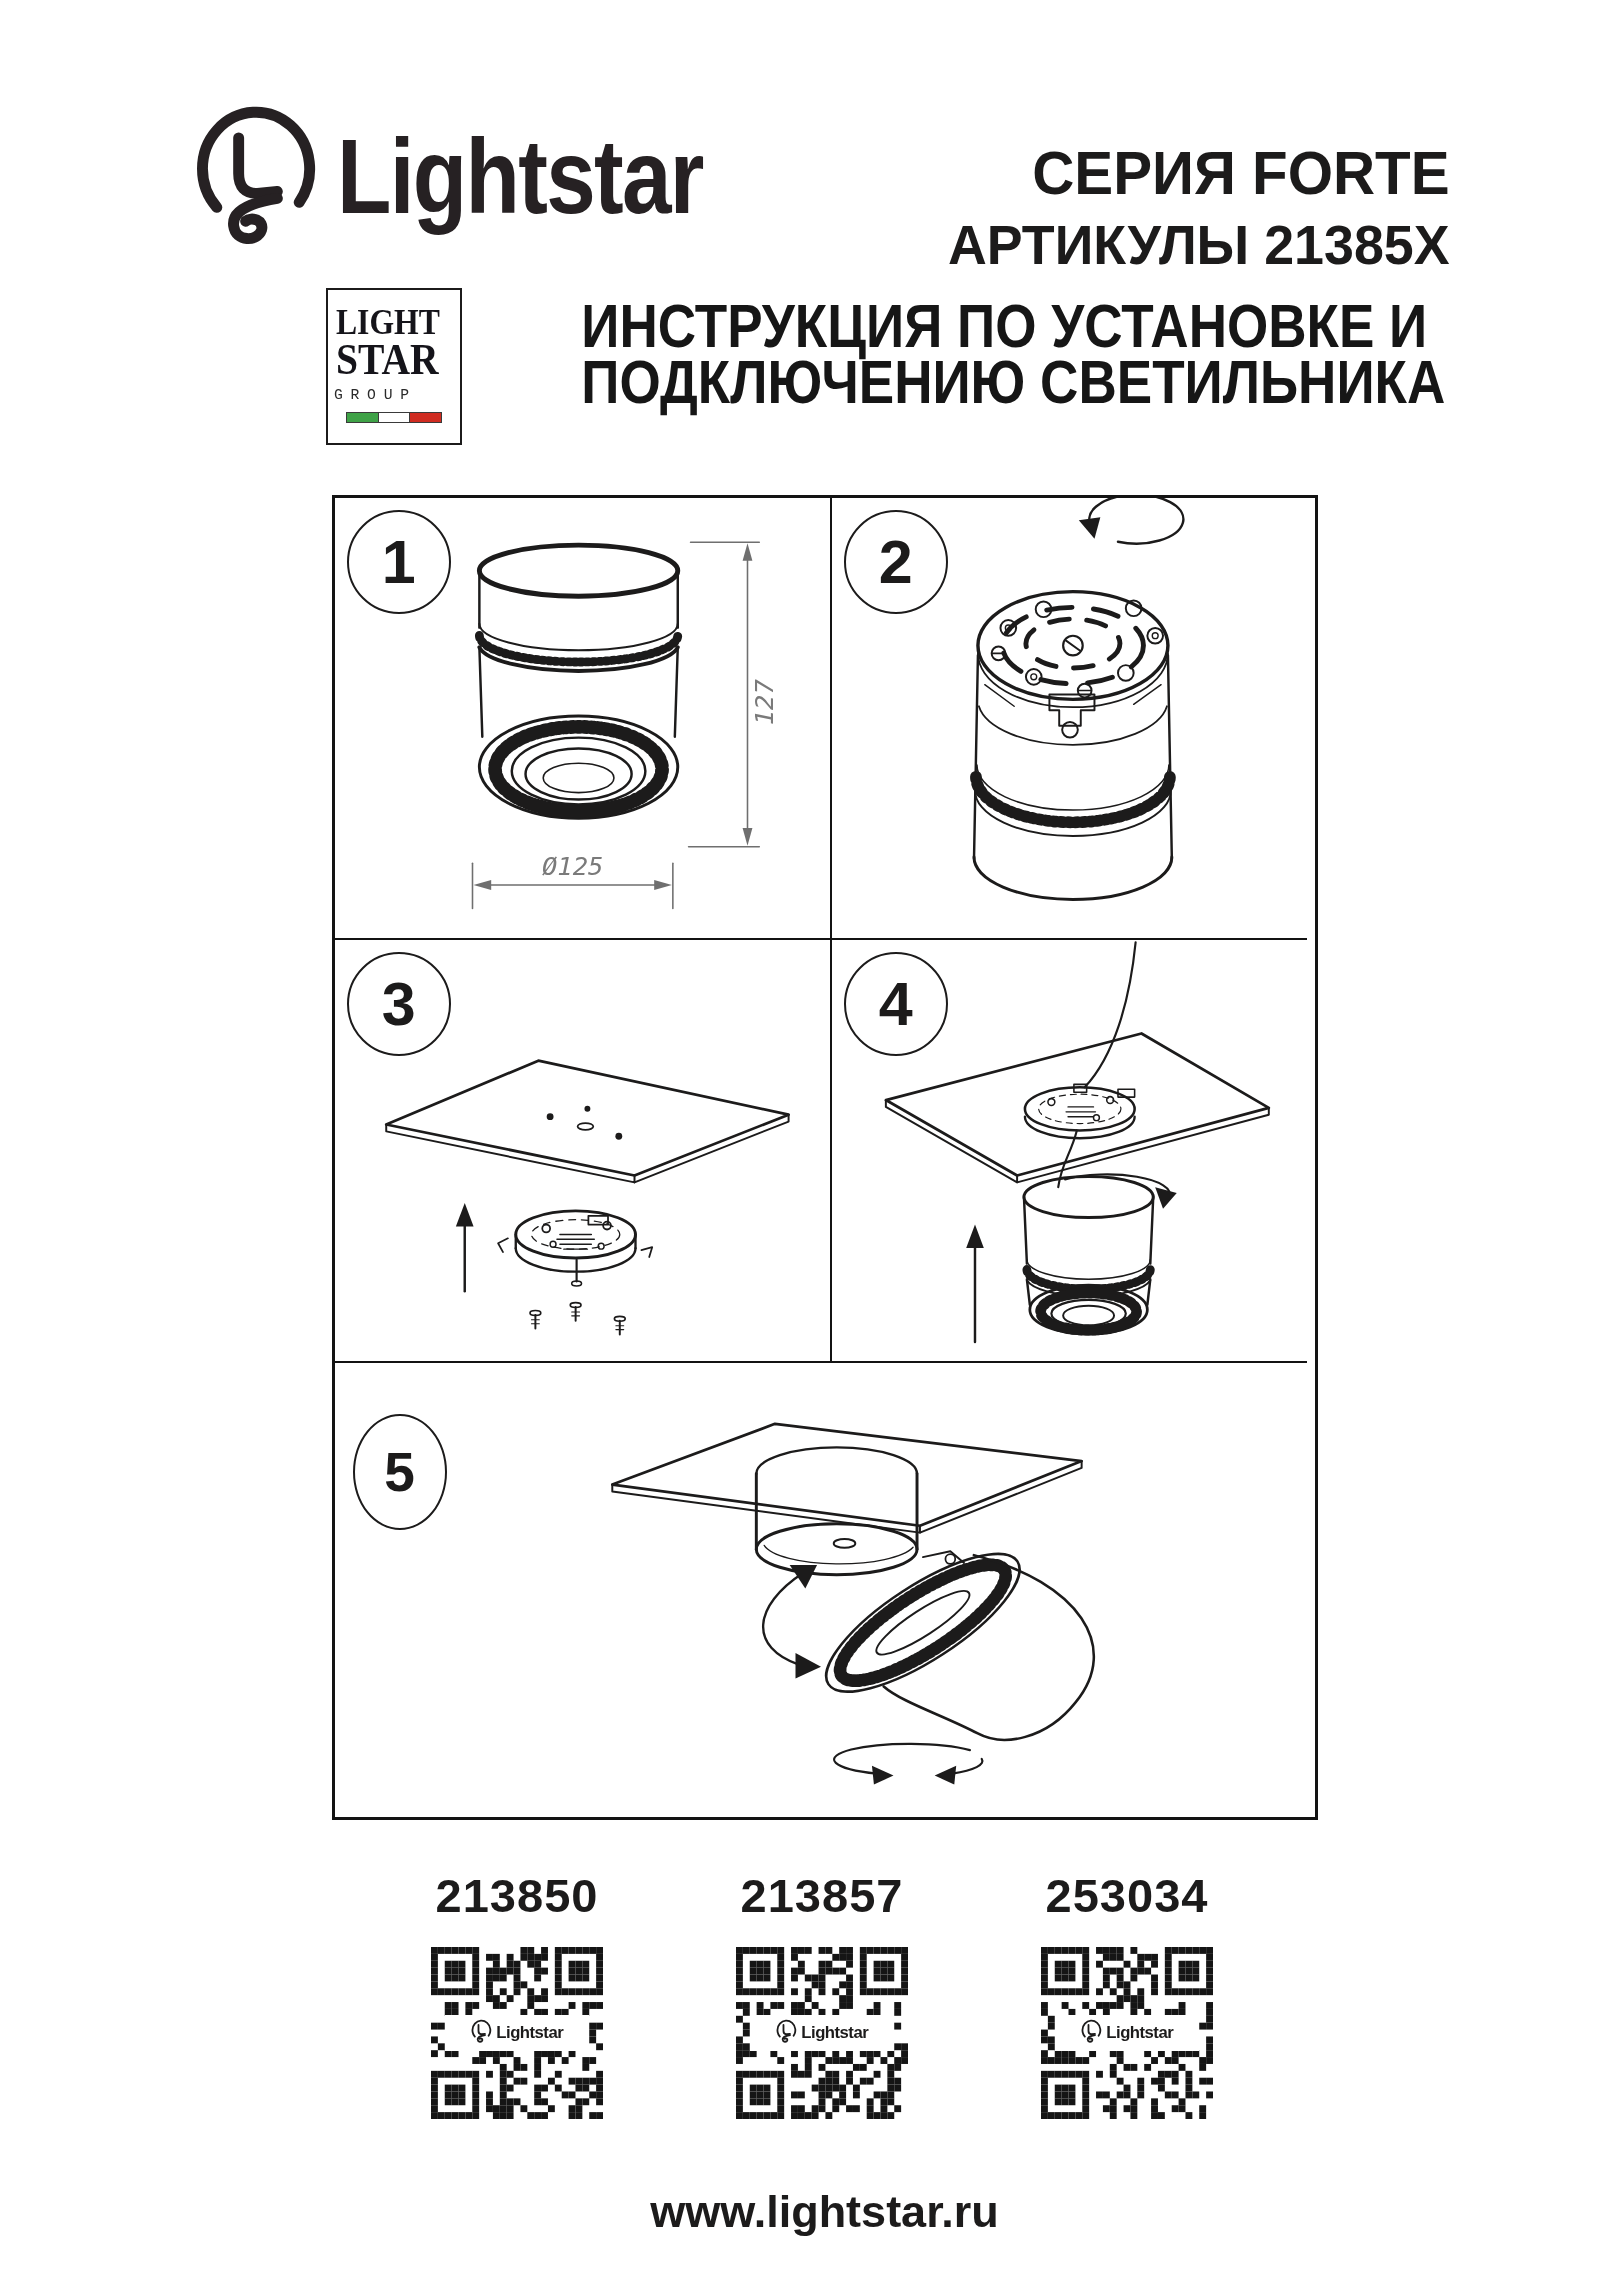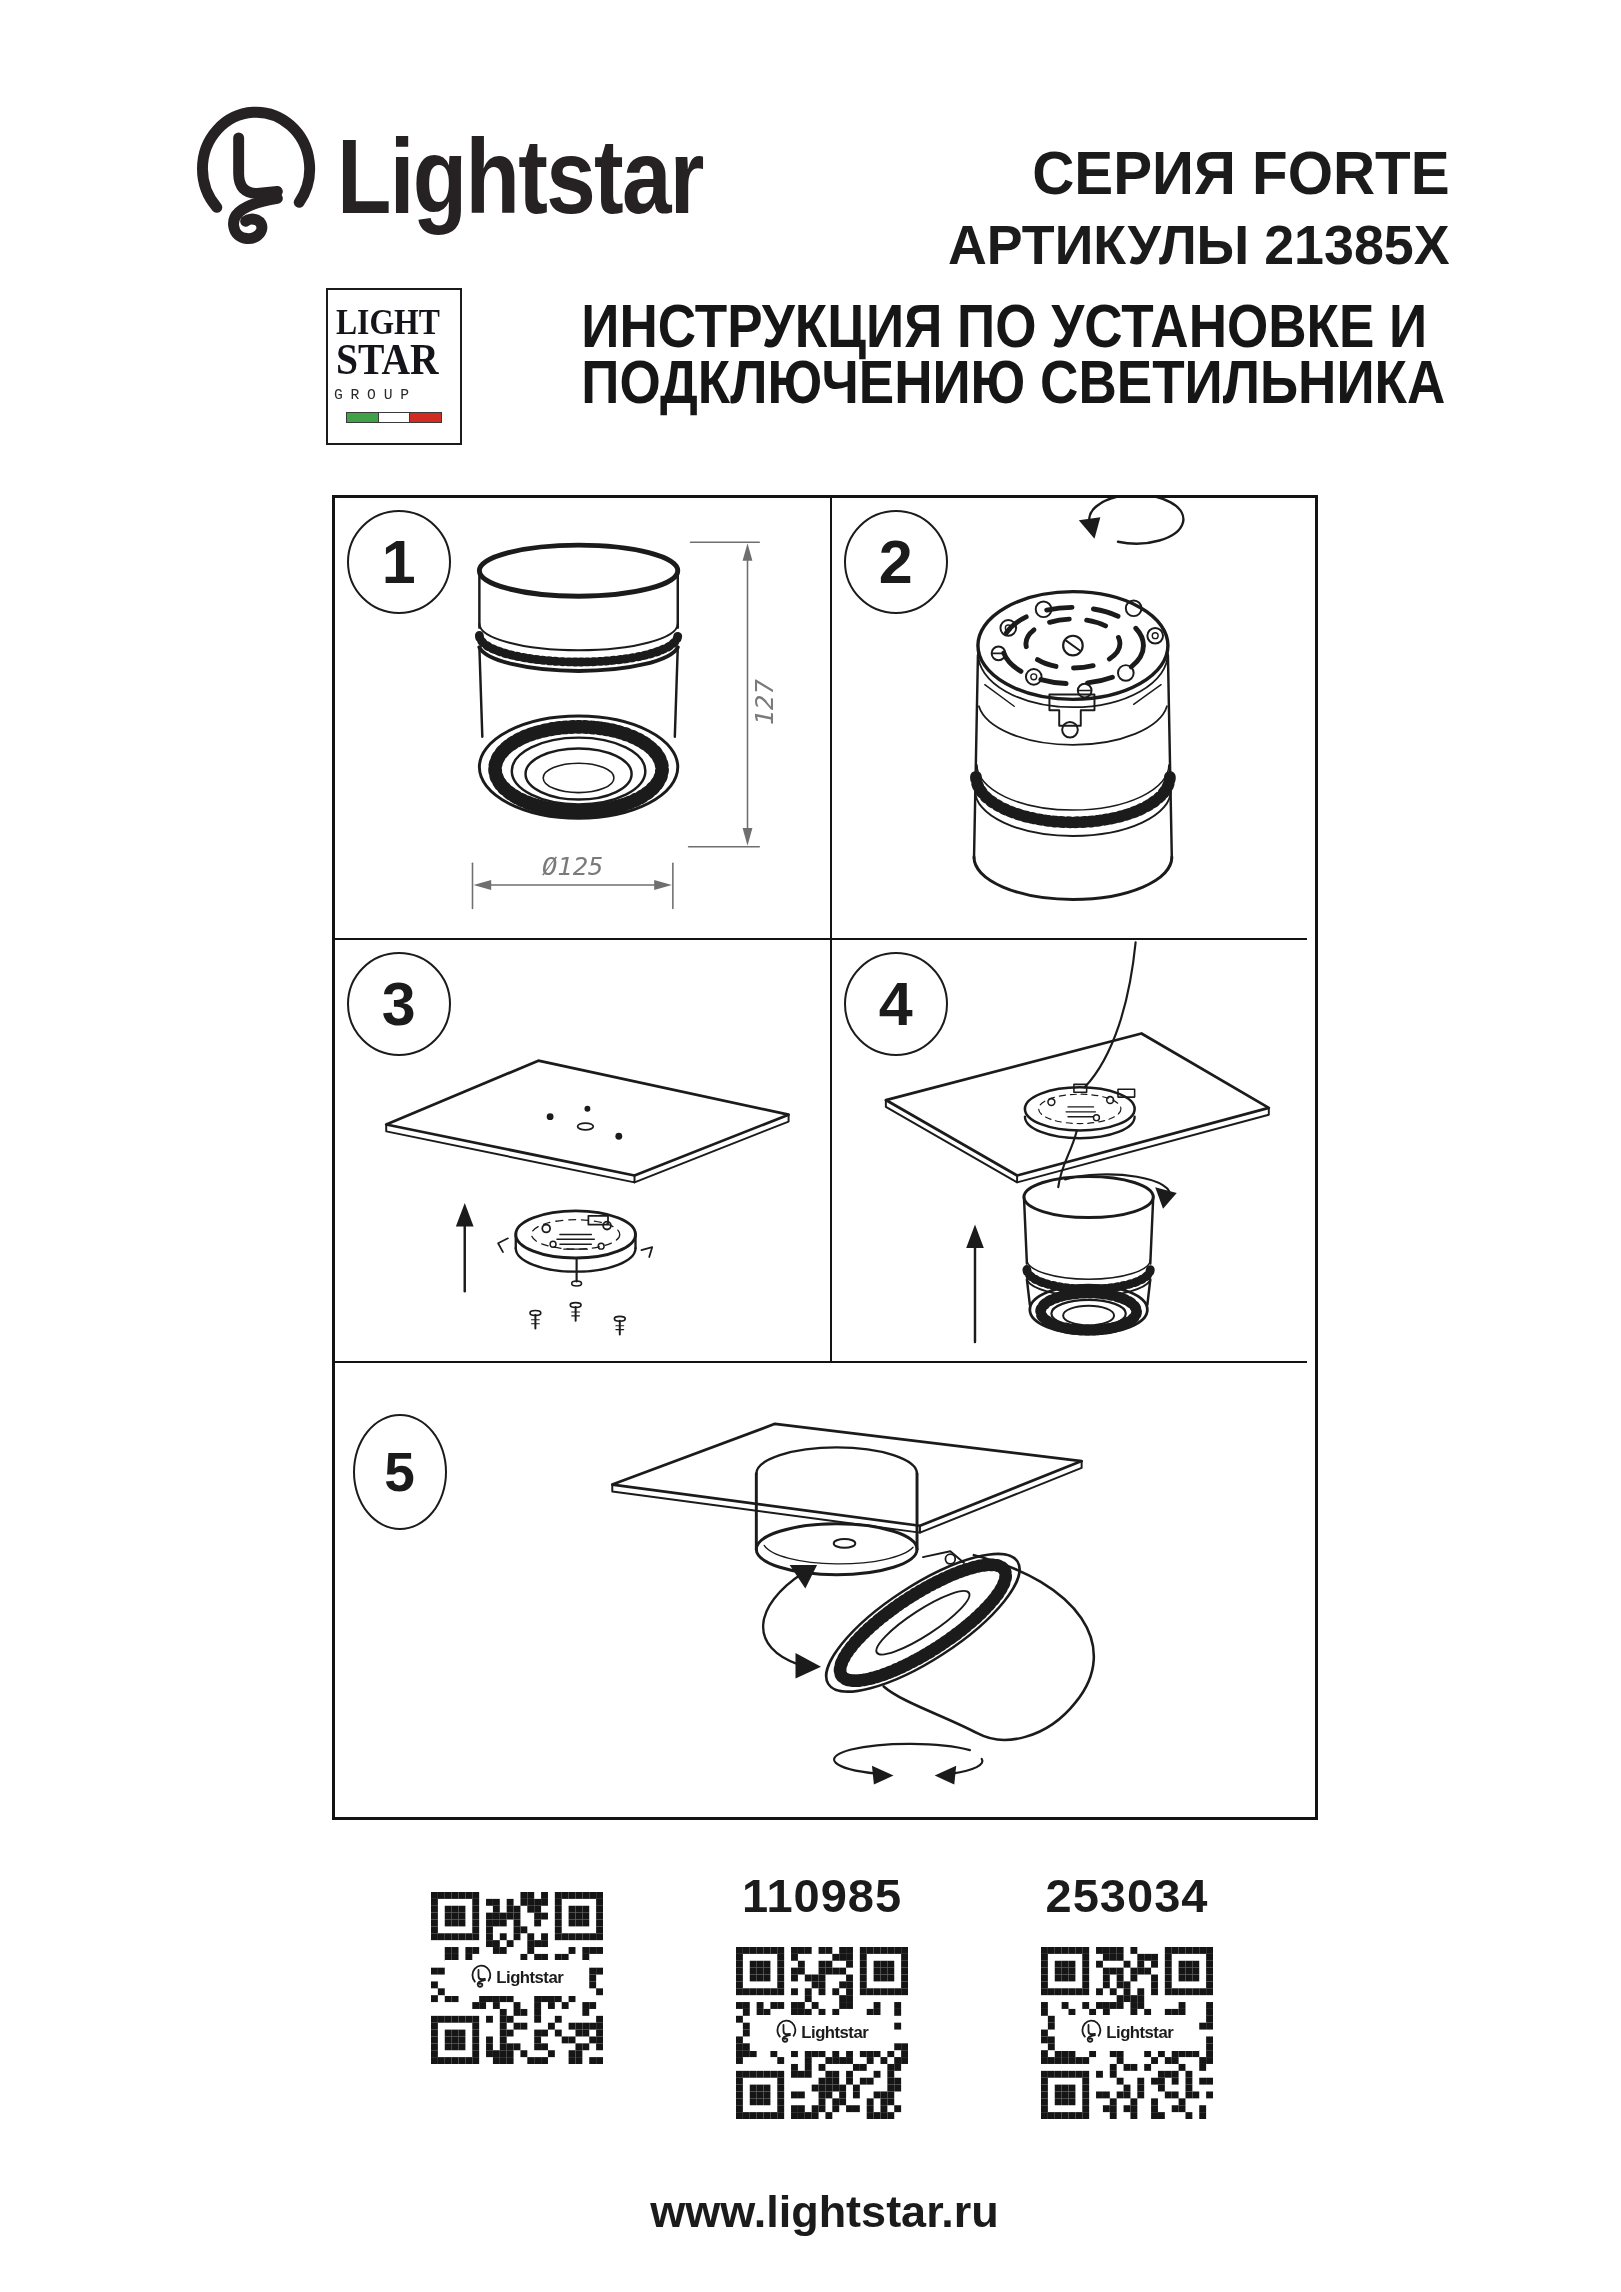--- a/index.html
+++ b/index.html
@@ -319,20 +319,21 @@
 
       <path d="M 648,395 A 77 16 0 1 0 553,419" stroke-width="2.2"></path>
       <polygon class="fillk" points="570,421 548,411 550,430"></polygon>
       <path d="M 660,404 A 77 16 0 0 1 630,419" stroke-width="2.2"></path>
       <polygon class="fillk" points="612,421 634,411 632,430"></polygon>
     </svg>
   </div>
 </div>
 
 <div class="product" id="prod0">
+  <div class="prod-code">213850</div>
   <div class="qr-wrap">
     <svg class="qr" width="172" height="172" viewBox="0 0 175 175">
         <rect x="0" y="0" width="7" height="7" fill="#151515"></rect>
         <rect x="7" y="0" width="7" height="7" fill="#151515"></rect>
         <rect x="14" y="0" width="7" height="7" fill="#151515"></rect>
         <rect x="21" y="0" width="7" height="7" fill="#151515"></rect>
         <rect x="28" y="0" width="7" height="7" fill="#151515"></rect>
         <rect x="35" y="0" width="7" height="7" fill="#151515"></rect>
         <rect x="42" y="0" width="7" height="7" fill="#151515"></rect>
         <rect x="91" y="0" width="7" height="7" fill="#151515"></rect>
@@ -584,21 +585,21 @@
       </svg>
     <div class="qr-logo">
       <svg class="mini-bulb" viewBox="0 0 130 160">
           <use href="#bulbSym"></use>
         </svg>
       <span>Lightstar</span>
     </div>
   </div>
 </div>
 <div class="product" id="prod1">
-  <div class="prod-code">110985</div>
+  <div class="prod-code">213857</div>
   <div class="qr-wrap">
     <svg class="qr" width="172" height="172" viewBox="0 0 175 175">
         <rect x="0" y="0" width="7" height="7" fill="#151515"></rect>
         <rect x="7" y="0" width="7" height="7" fill="#151515"></rect>
         <rect x="14" y="0" width="7" height="7" fill="#151515"></rect>
         <rect x="21" y="0" width="7" height="7" fill="#151515"></rect>
         <rect x="28" y="0" width="7" height="7" fill="#151515"></rect>
         <rect x="35" y="0" width="7" height="7" fill="#151515"></rect>
         <rect x="42" y="0" width="7" height="7" fill="#151515"></rect>
         <rect x="56" y="0" width="7" height="7" fill="#151515"></rect>

